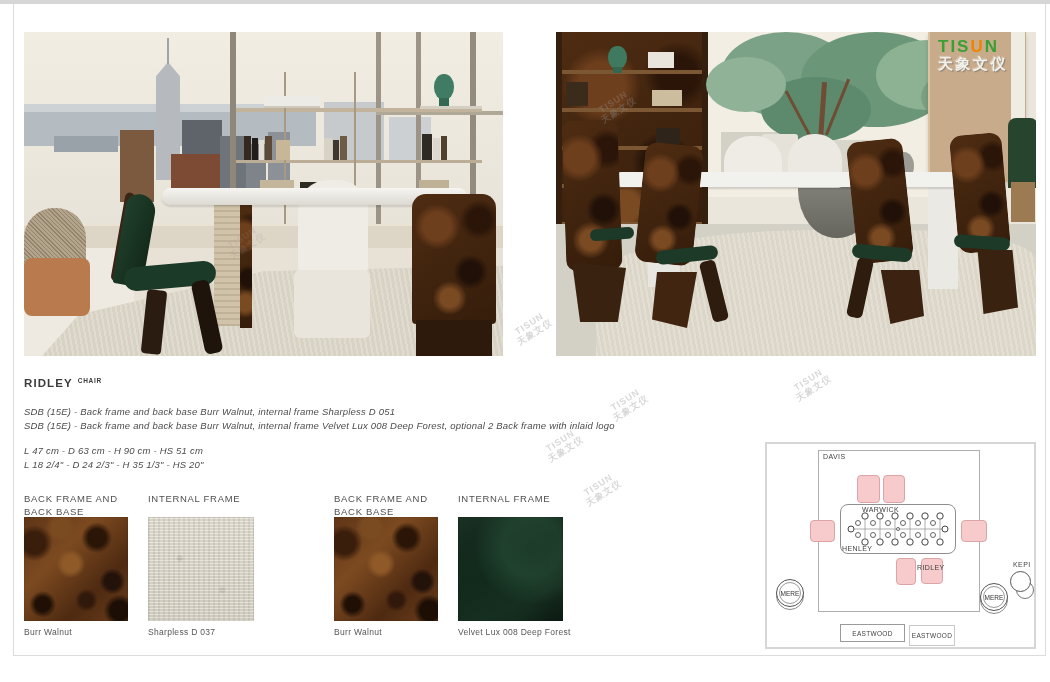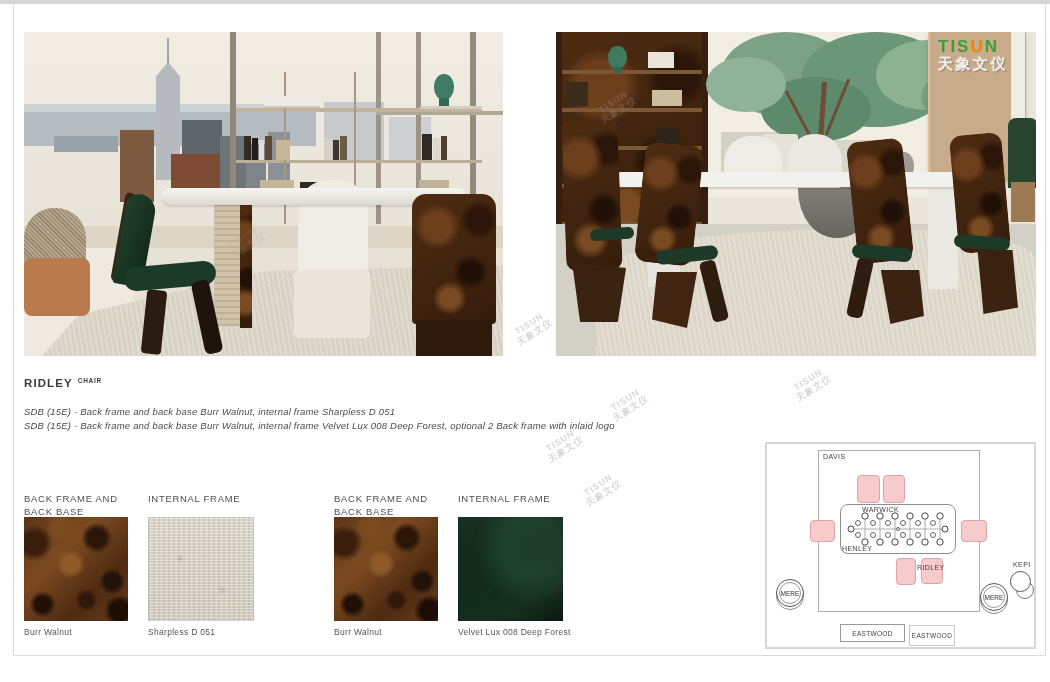--- a/index.html
+++ b/index.html
@@ -228,28 +228,32 @@
     </div>
   </div>
 
   <div class="abs title" style="left:24px;top:377px;">
     <span>RIDLEY</span><span class="sup">CHAIR</span>
   </div>
   <div class="abs body-text" style="left:24px;top:405px;">
     <p>SDB (15E) - Back frame and back base Burr Walnut, internal frame Sharpless D 051</p>
     <p>SDB (15E) - Back frame and back base Burr Walnut, internal frame Velvet Lux 008 Deep Forest, optional 2 Back frame with inlaid logo</p>
   </div>
+  <div class="abs body-text" style="left:24px;top:444px;">
+    <p>L 47 cm - D 63 cm - H 90 cm - HS 51 cm</p>
+    <p>L 18 2/4" - D 24 2/3" - H 35 1/3" - HS 20"</p>
+  </div>
 
   <div class="abs sw-header" style="left:24px;top:493px;width:112px;">BACK FRAME AND BACK BASE</div>
   <div class="abs sw-img tex-burr" style="left:24px;top:517px;width:104px;height:104px;"></div>
   <div class="abs sw-caption" style="left:24px;top:627px;">Burr Walnut</div>
 
   <div class="abs sw-header" style="left:148px;top:493px;width:120px;">INTERNAL FRAME</div>
   <div class="abs sw-img tex-fabric" style="left:148px;top:517px;width:106px;height:104px;"></div>
-  <div class="abs sw-caption" style="left:148px;top:627px;">Sharpless D 051</div>
+  <div class="abs sw-caption" style="left:148px;top:627px;">Sharpless D 037</div>
 
   <div class="abs sw-header" style="left:334px;top:493px;width:112px;">BACK FRAME AND BACK BASE</div>
   <div class="abs sw-img tex-burr" style="left:334px;top:517px;width:104px;height:104px;"></div>
   <div class="abs sw-caption" style="left:334px;top:627px;">Burr Walnut</div>
 
   <div class="abs sw-header" style="left:458px;top:493px;width:120px;">INTERNAL FRAME</div>
   <div class="abs sw-img tex-velvet" style="left:458px;top:517px;width:105px;height:104px;"></div>
   <div class="abs sw-caption" style="left:458px;top:627px;">Velvet Lux 008 Deep Forest</div>
 
   <div class="abs fp-panel" style="left:765px;top:442px;width:271px;height:207px;box-sizing:border-box;">

